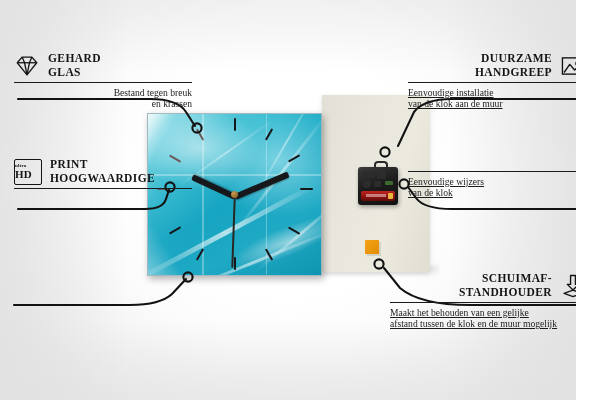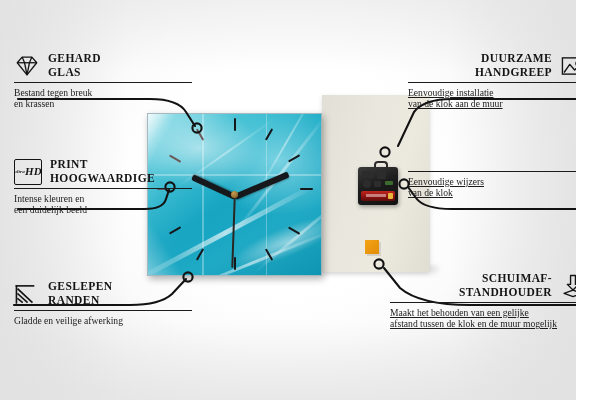--- a/index.html
+++ b/index.html
@@ -101,34 +101,34 @@
   
   .feature{position:absolute;width:200px;}
   .f-head{display:flex;align-items:center;gap:8px;}
   .f-title{font-weight:bold;font-size:11.5px;letter-spacing:.4px;line-height:13.5px;color:#141414;
            text-transform:uppercase;}
   .f-rule{height:1.3px;background:#1b1b1b;margin-top:3px;}
   .f-desc{font-size:9.6px;line-height:11.6px;color:#1c1c1c;margin-top:3.5px;}
   .icon{flex:0 0 auto;width:26px;height:26px;display:block;}
 
   .left .f-head{justify-content:flex-start;}
-  .left .f-desc{text-align:left;}
+  .left .f-desc{text-align:right;}
   .right .f-head{justify-content:flex-end;}
   .right .f-title{text-align:right;font-family:Liberation Serif, serif;}
   .right .f-desc{text-decoration:underline;}
 
   #f-gehard{left:14px;top:52px;width:178px;}
   #f-print {left:14px;top:158px;width:178px;}
   #f-randen{left:14px;top:280px;width:178px;}
   #f-handgreep{left:408px;top:52px;width:178px;}
   #f-mechanisme{left:408px;top:168px;width:178px;}
   #f-standhouder{left:390px;top:272px;width:196px;}
 
   .hd-box{width:26px;height:24px;border:1.6px solid #141414;border-radius:2px;
-          display:flex;flex-direction:row;align-items:center;justify-content:center;line-height:1;font-style:italic;}
+          display:flex;flex-direction:column;align-items:flex-start;justify-content:center;line-height:1;}
   .hd-box .hd-ultra{font-size:5px;font-weight:bold;letter-spacing:.2px;color:#141414;}
   .hd-box .hd-hd{font-size:11px;font-weight:bold;letter-spacing:.3px;color:#141414;margin-top:.5px;}
 </style>
 </head>
 <body>
 
 <div id="stage">
 
   <div class="bg"></div>
   <div class="bg-vig"></div>
@@ -234,44 +234,22 @@
       <div class="hd-box icon">
         <span class="hd-ultra">ultra</span>
         <span class="hd-hd">HD</span>
       </div>
       <div class="f-title">
         <div>PRINT</div>
         <div>HOOGWAARDIGE</div>
       </div>
     </div>
     <div class="f-rule"></div>
-    <div class="f-desc" style="white-space:pre-line">Intense kleuren en
-een duidelijk beeld</div>
-  </div>
-
-  <div class="feature left" id="f-randen">
-    <div class="f-head">
-      <svg class="icon" viewBox="0 0 32 32">
-        <g stroke="#141414" stroke-width="2" stroke-linecap="square">
-          <path d="M3,6 L24,6"></path>
-            <path d="M3,6 L3,27"></path>
-          <path d="M5,10 L22,26"></path>
-            <path d="M5,16 L16,26"></path>
-            <path d="M5,22 L10,26"></path>
-          <path d="M9,7 L26,24" stroke-width="0"></path>
-        </g>
-      </svg>
-      <div class="f-title">
-        <div>GESLEPEN</div>
-        <div>RANDEN</div>
-      </div>
-    </div>
-    <div class="f-rule"></div>
-    <div class="f-desc" style="white-space:pre-line">Gladde en veilige afwerking</div>
-  </div>
+  </div>
+
 
   <div class="feature right" id="f-handgreep">
     <div class="f-head">
       <div class="f-title">
         <div>DUURZAME</div>
         <div>HANDGREEP</div>
       </div>
       <svg class="icon" viewBox="0 0 32 32">
         <g fill="none" stroke="#141414" stroke-width="1.7">
           <rect x="3" y="6" width="26" height="20"></rect>

